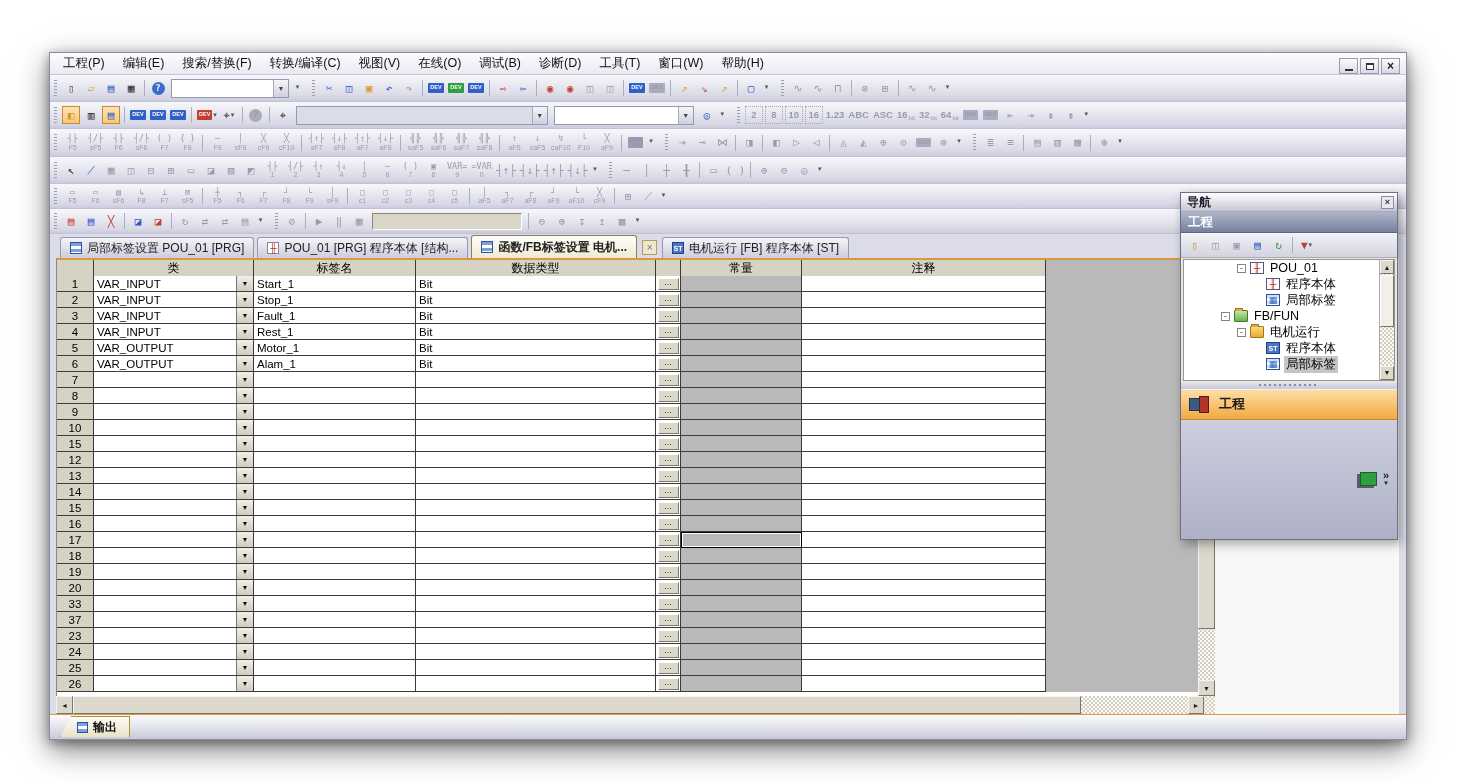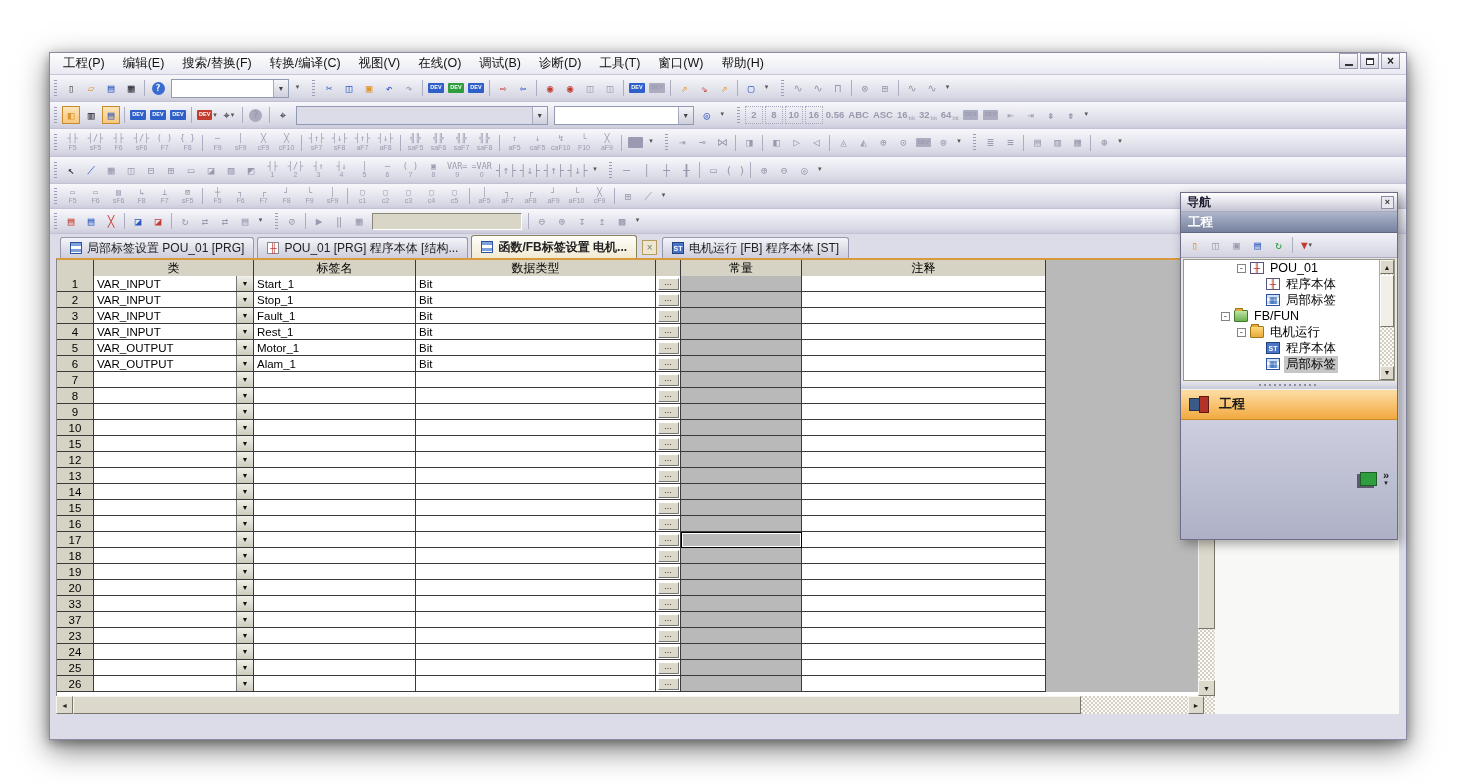--- a/index.html
+++ b/index.html
@@ -2,21 +2,21 @@
 <html><head>
 <meta charset="utf-8">
 <style>
   html,body{margin:0;padding:0;background:#fff;width:1461px;height:784px;overflow:hidden;
     font-family:"Liberation Sans","DejaVu Sans",sans-serif;-webkit-font-smoothing:antialiased;}
   *{box-sizing:border-box;}
   .window{position:absolute;left:49px;top:52px;width:1358px;height:688px;background:#dcdce8;
     border:1px solid #8a8aa2;box-shadow:0 10px 28px rgba(0,0,0,.5),0 3px 10px rgba(0,0,0,.35);}
   
   .menubar{height:22px;background:linear-gradient(#fdfdfe,#e9e9f2);border-bottom:1px solid #c6c6d8;
-    display:flex;align-items:flex-start;padding:0 4px;font-size:12.5px;color:#111;}
+    display:flex;align-items:flex-end;padding:0 4px;font-size:12.5px;color:#111;}
   .menu-item{padding:2px 9px;white-space:nowrap;cursor:default;}
   .wctrls{margin-left:auto;display:flex;gap:2px;align-items:center;padding-right:2px;}
   .wc{width:19px;height:16px;border:1px solid #9a9ab0;background:linear-gradient(#fbfbfd,#d8d8e6);
     display:flex;align-items:center;justify-content:center;font-size:10px;color:#222;}
   .wc.min span{display:block;width:8px;height:2px;background:#333;margin-top:8px;}
   .wc.res i{display:block;width:8px;height:7px;border:1px solid #333;border-top-width:2px;background:#fff;}
   .wc.cls{font-size:12px;font-weight:bold;}
   
   .tbrow{display:flex;align-items:center;background:linear-gradient(#f7f7fb,#d9d9e6 82%,#cbcbdc);
     border-bottom:1px solid #c2c2d4;padding-left:2px;overflow:hidden;}
@@ -481,21 +481,21 @@
               <span class="g">10</span>
             </span>
           </span>
           <span class="tbtn dis box txt">
             <span style="display: flex; align-items: center;">
               <span class="g">16</span>
             </span>
           </span>
           <span class="tbtn dis txt">
             <span style="display: flex; align-items: center;">
-              <span class="g">0.56</span>
+              <span class="g">1.23</span>
             </span>
           </span>
           <span class="tbtn dis txt">
             <span style="display: flex; align-items: center;">
               <span class="g">ABC</span>
             </span>
           </span>
           <span class="tbtn dis txt">
             <span style="display: flex; align-items: center;">
               <span class="g">ASC</span>
@@ -1645,20 +1645,26 @@
     </div>
   </div>
 
   <div class="hscroll">
     <div class="sb-btn lf">◄</div>
     <div class="track dither"></div>
     <div class="thumb"></div>
     <div class="sb-btn rt">►</div>
   </div>
 
+  <div class="outrow">
+    <div class="outtab">
+      <span class="tico tico-table" style="border-color:#2a52a0;"></span>
+      <span>输出</span>
+    </div>
+  </div>
 
   <div class="nav">
     <div class="nav-title">
       <span>导航</span>
       <span class="nav-close">×</span>
     </div>
     <div class="nav-sect">
       <span>工程</span>
     </div>
     <div class="nav-tb" id="navtb">

